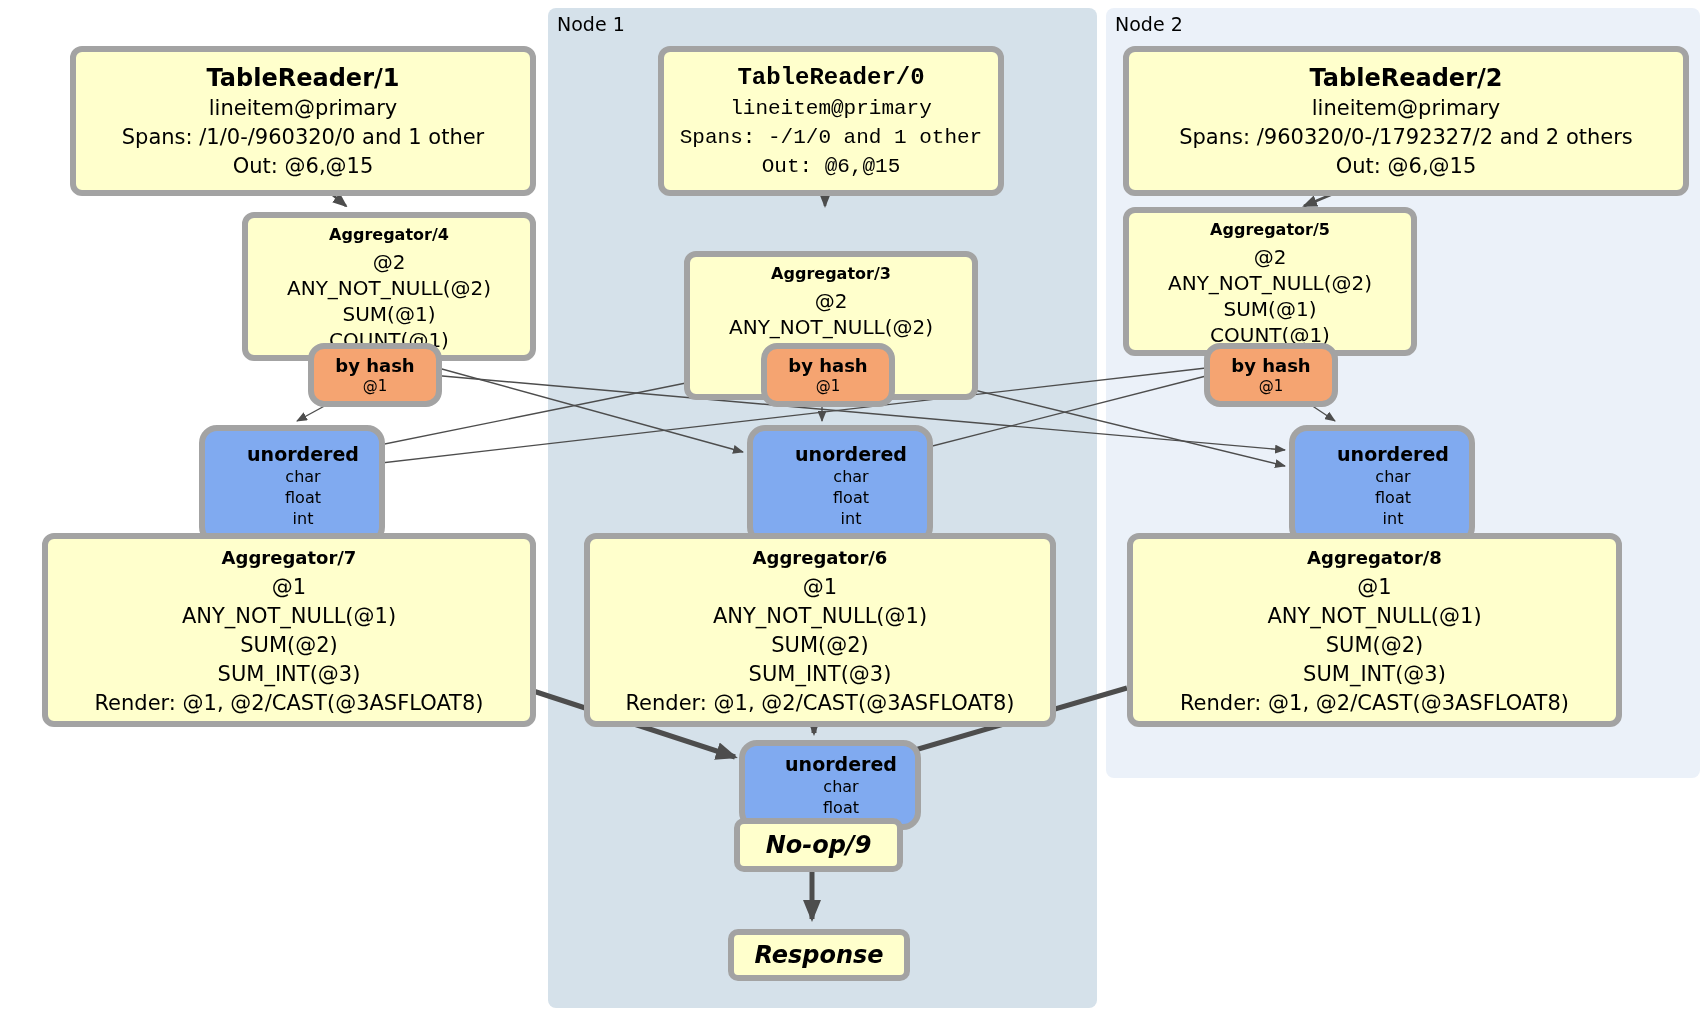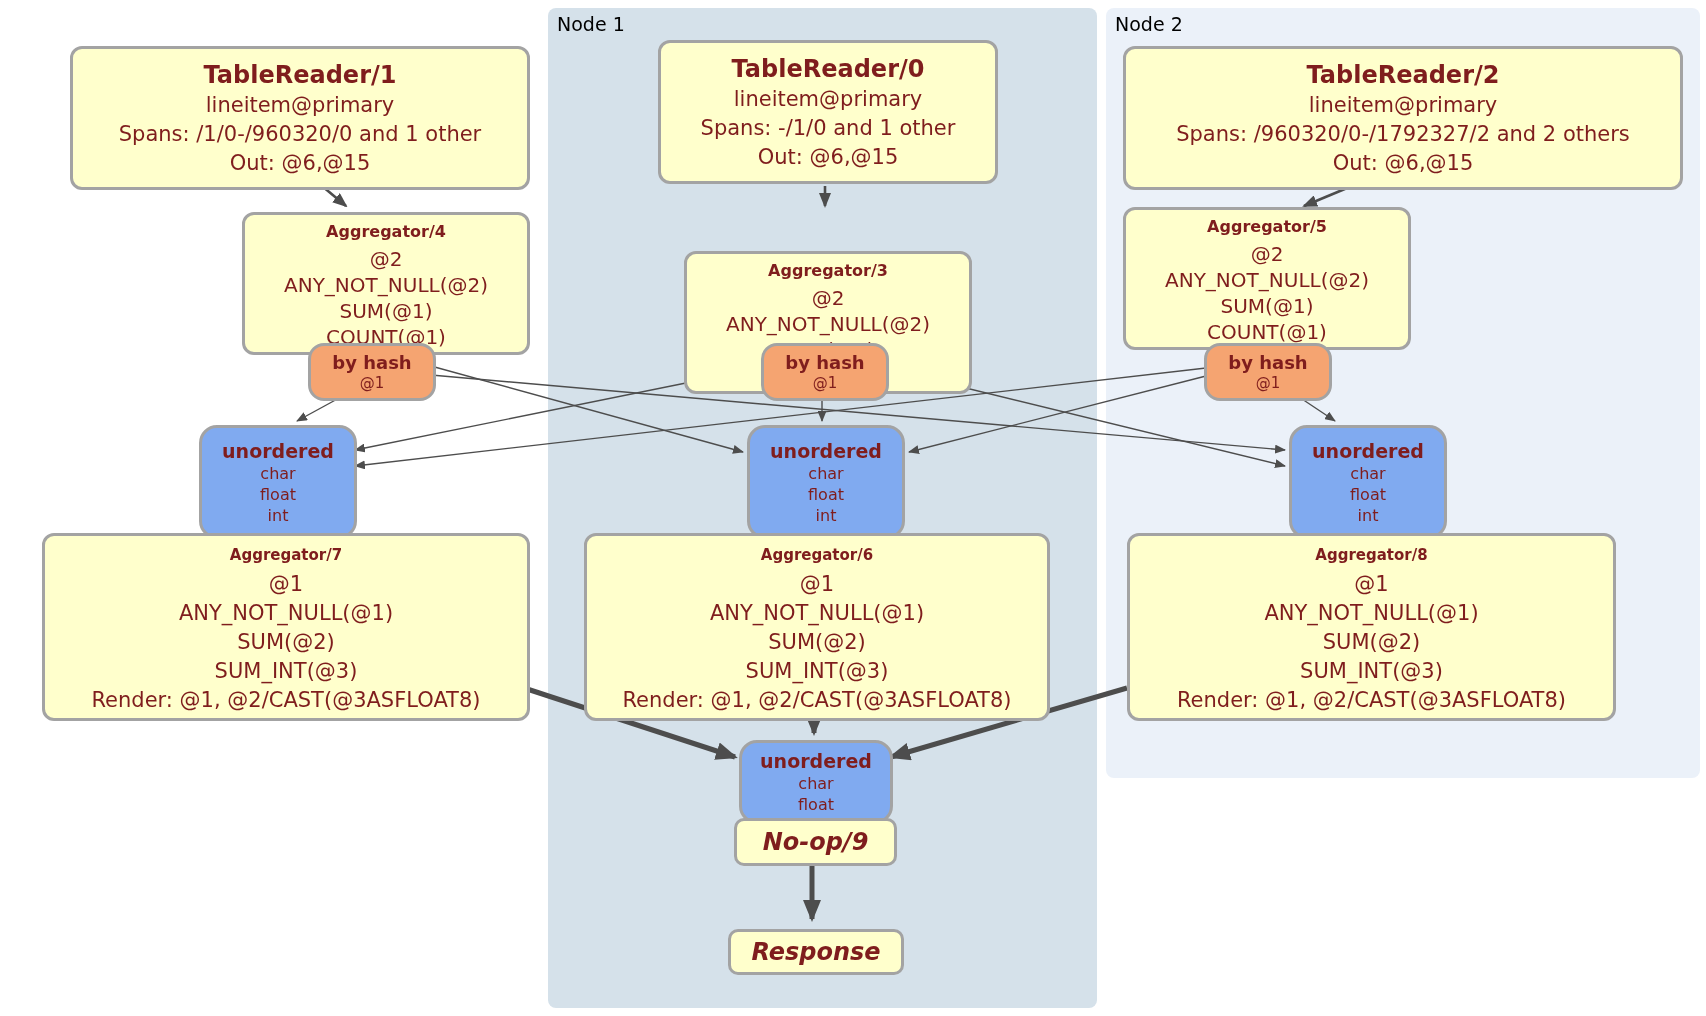--- a/index.html
+++ b/index.html
@@ -21,44 +21,45 @@
     font-size:19px;
     color:#000;
   }
   #edges{
     position:absolute;left:0;top:0;
     z-index:1;
   }
   .pbox{
     position:absolute;
     background:var(--processor-fill,#ffffcc);
-    border:3px solid #a3a3a3;
+    border:6px solid #a3a3a3;
     border-radius:12px;
     display:flex;flex-direction:column;
     align-items:center;justify-content:center;
     text-align:center;
     z-index:2;
-    color:#7f1d1d;
+    color:#000000;
   }
   .pbox .title{font-weight:bold;}
   .row-tr .title{font-size:24px;line-height:32px;}
   .row-tr .line{font-size:21px;line-height:29px;}
   .row-agg .title{font-size:16px;line-height:28px;}
   .row-agg .line{font-size:20px;line-height:26px;}
-  .row-agg2 .title{font-size:15px;line-height:30px;text-align:center;}
+  .row-agg2 .title{font-size:18px;line-height:30px;text-align:center;}
   .row-agg2 .line{font-size:21px;line-height:29px;}
   .router{
     background:var(--router-fill,#f5a471);
     border-radius:16px;
   }
   .router .title{font-size:18px;line-height:22px;}
   .router .line{font-size:15px;line-height:19px;}
   .sync{
     background:var(--sync-fill,#80aaf0);
     border-radius:18px;
+    padding-left:22px;
   }
   .sync .title{font-size:19px;line-height:24px;}
   .sync .line{font-size:16px;line-height:21px;}
   .mini .title{font-size:24px;line-height:36px;font-style:italic;}
 </style>
 </head>
 <body>
 
 <div id="canvas">
 
@@ -103,21 +104,21 @@
       <line x1="812" y1="861" x2="812" y2="919" stroke-width="5" marker-end="url(#arrow-l)"></line>
     </g>
   </svg>
 
   <div class="pbox row-tr" style="left:70px;top:46px;width:454px;height:138px;">
     <div class="title">TableReader/1</div>
     <div class="line">lineitem@primary</div>
     <div class="line">Spans: /1/0-/960320/0 and 1 other</div>
     <div class="line">Out: @6,@15</div>
   </div>
-  <div class="pbox row-tr" style="left:658px;top:40px;width:334px;height:138px;">
+  <div class="pbox row-tr" style="left:658px;top:46px;width:334px;height:138px;font-family:Liberation Mono, monospace;">
     <div class="title">TableReader/0</div>
     <div class="line">lineitem@primary</div>
     <div class="line">Spans: -/1/0 and 1 other</div>
     <div class="line">Out: @6,@15</div>
   </div>
   <div class="pbox row-tr" style="left:1123px;top:46px;width:554px;height:138px;">
     <div class="title">TableReader/2</div>
     <div class="line">lineitem@primary</div>
     <div class="line">Spans: /960320/0-/1792327/2 and 2 others</div>
     <div class="line">Out: @6,@15</div>

